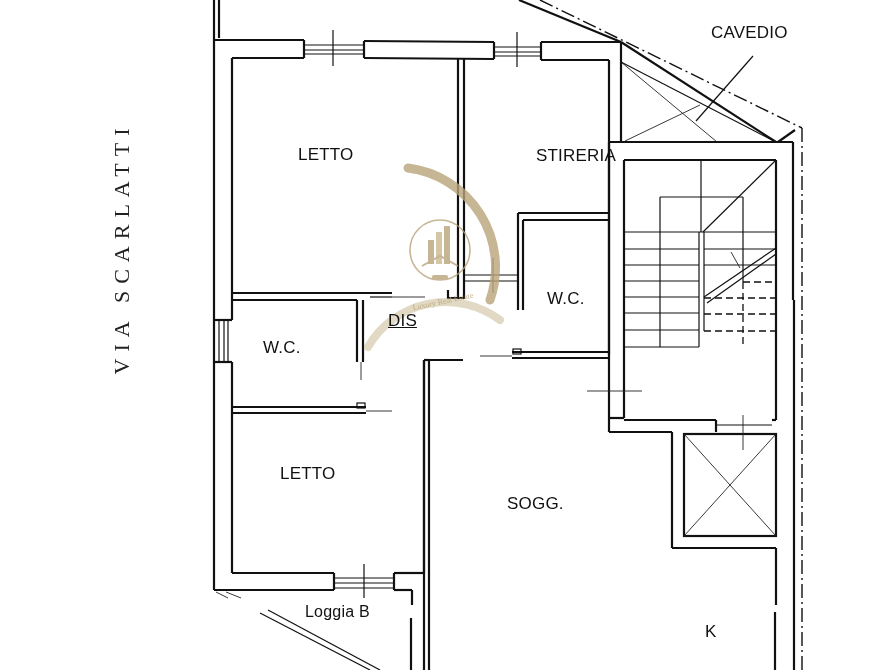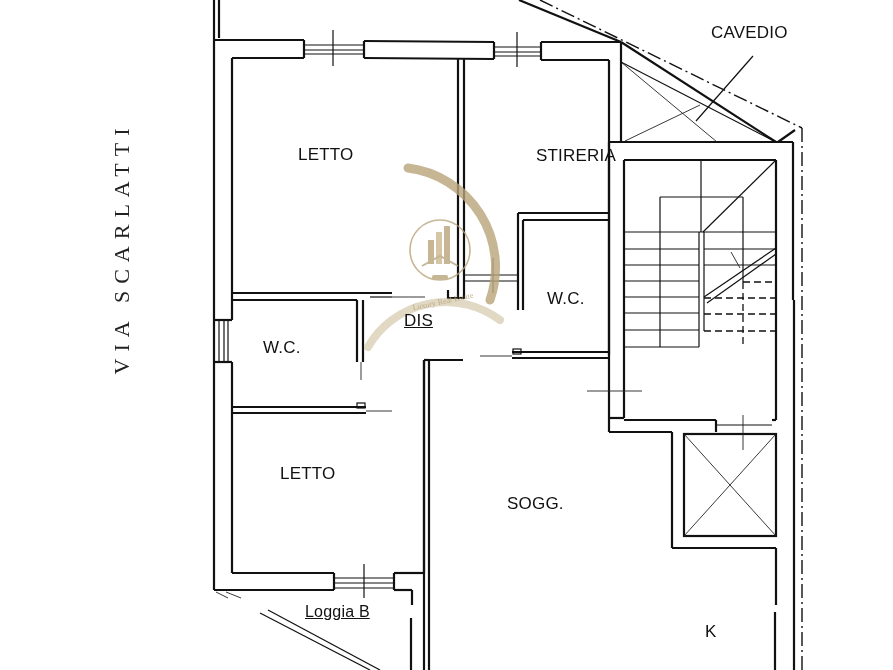--- a/index.html
+++ b/index.html
@@ -198,20 +198,20 @@
     <path d="M422 266 L440 256 L458 266" stroke="#b8a47a" stroke-width="2" fill="none"></path>
     <rect x="432" y="275" width="16" height="5" rx="2" fill="#b8a47a"></rect>
   </g>
 </svg>
 
 <div class="street">VIA SCARLATTI</div>
 
 <div class="lbl" style="left:298px; top:145px;">LETTO</div>
 <div class="lbl" style="left:492px; top:146px;margin-left:44px;">STIRERIA</div>
 <div class="lbl" style="left:263px; top:338px;">W.C.</div>
-<div class="lbl" style="left:404px; top:311px;text-decoration:underline;">DIS</div>
+<div class="lbl" style="left:388px; top:311px;text-decoration:underline;">DIS</div>
 <div class="lbl" style="left:547px; top:289px;">W.C.</div>
 <div class="lbl" style="left:280px; top:464px;">LETTO</div>
 <div class="lbl" style="left:507px; top:494px;">SOGG.</div>
 <div class="lbl" style="left:705px; top:622px;">K</div>
-<div class="lbl" style="left:305px; top:603px; font-size:16px;text-decoration:underline;">Loggia B</div>
+<div class="lbl" style="left:305px; top:603px; font-size:16px;">Loggia B</div>
 <div class="lbl" style="left:711px; top:23px;">CAVEDIO</div>
 <div class="wm-text">Luxury Real Estate</div>
 
 </body></html>

